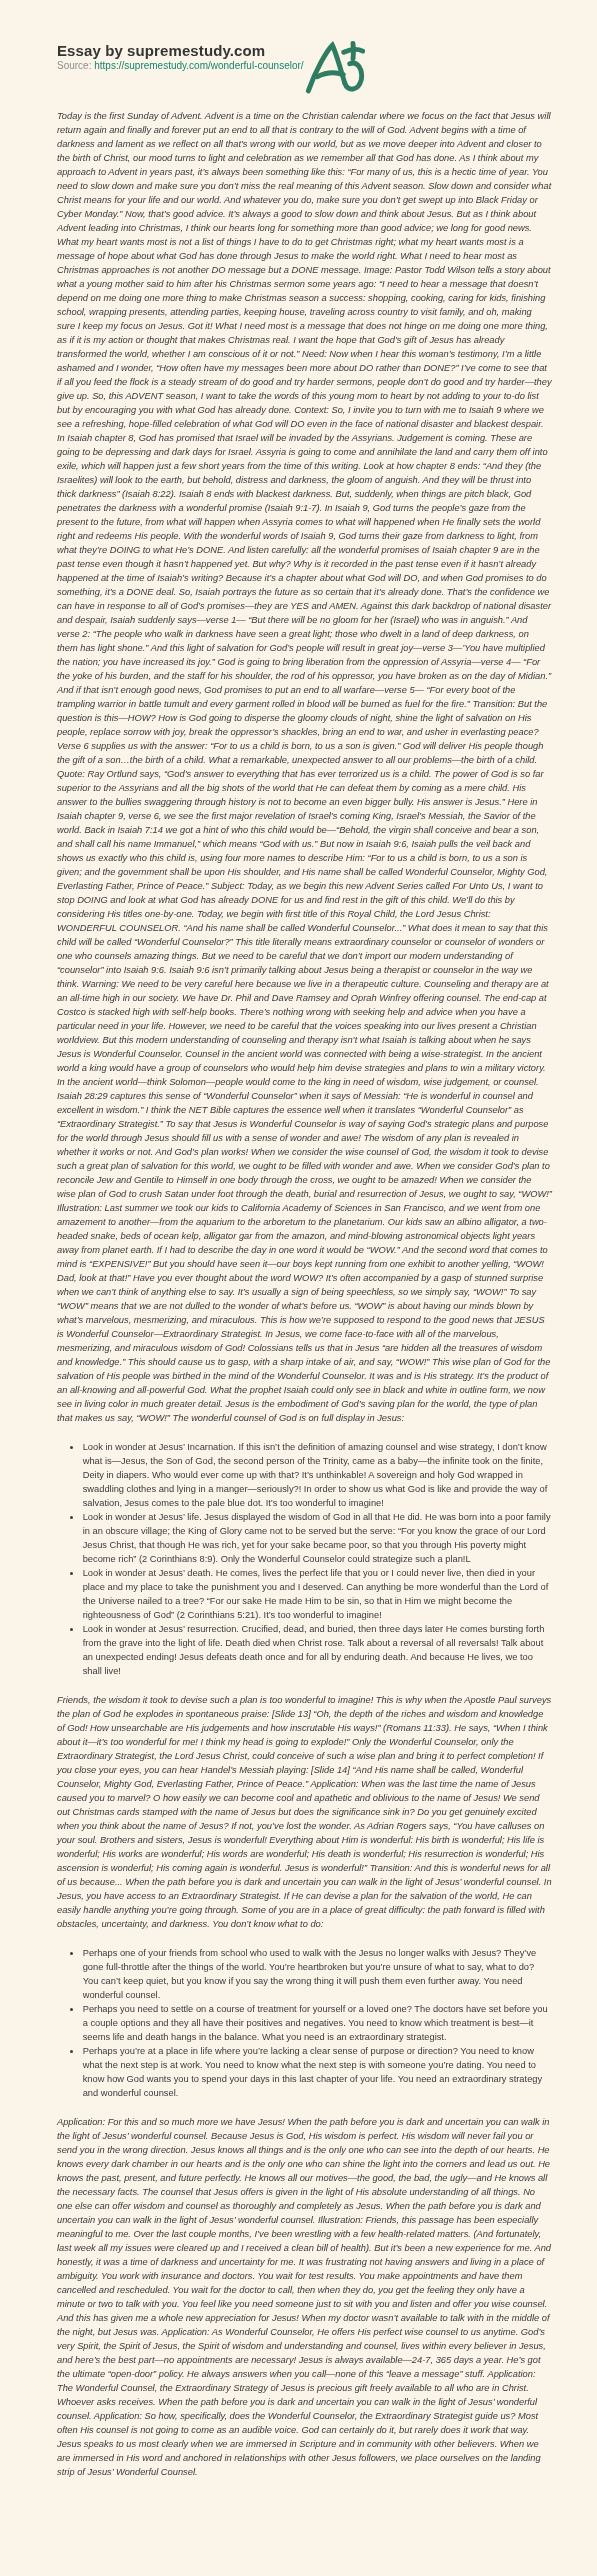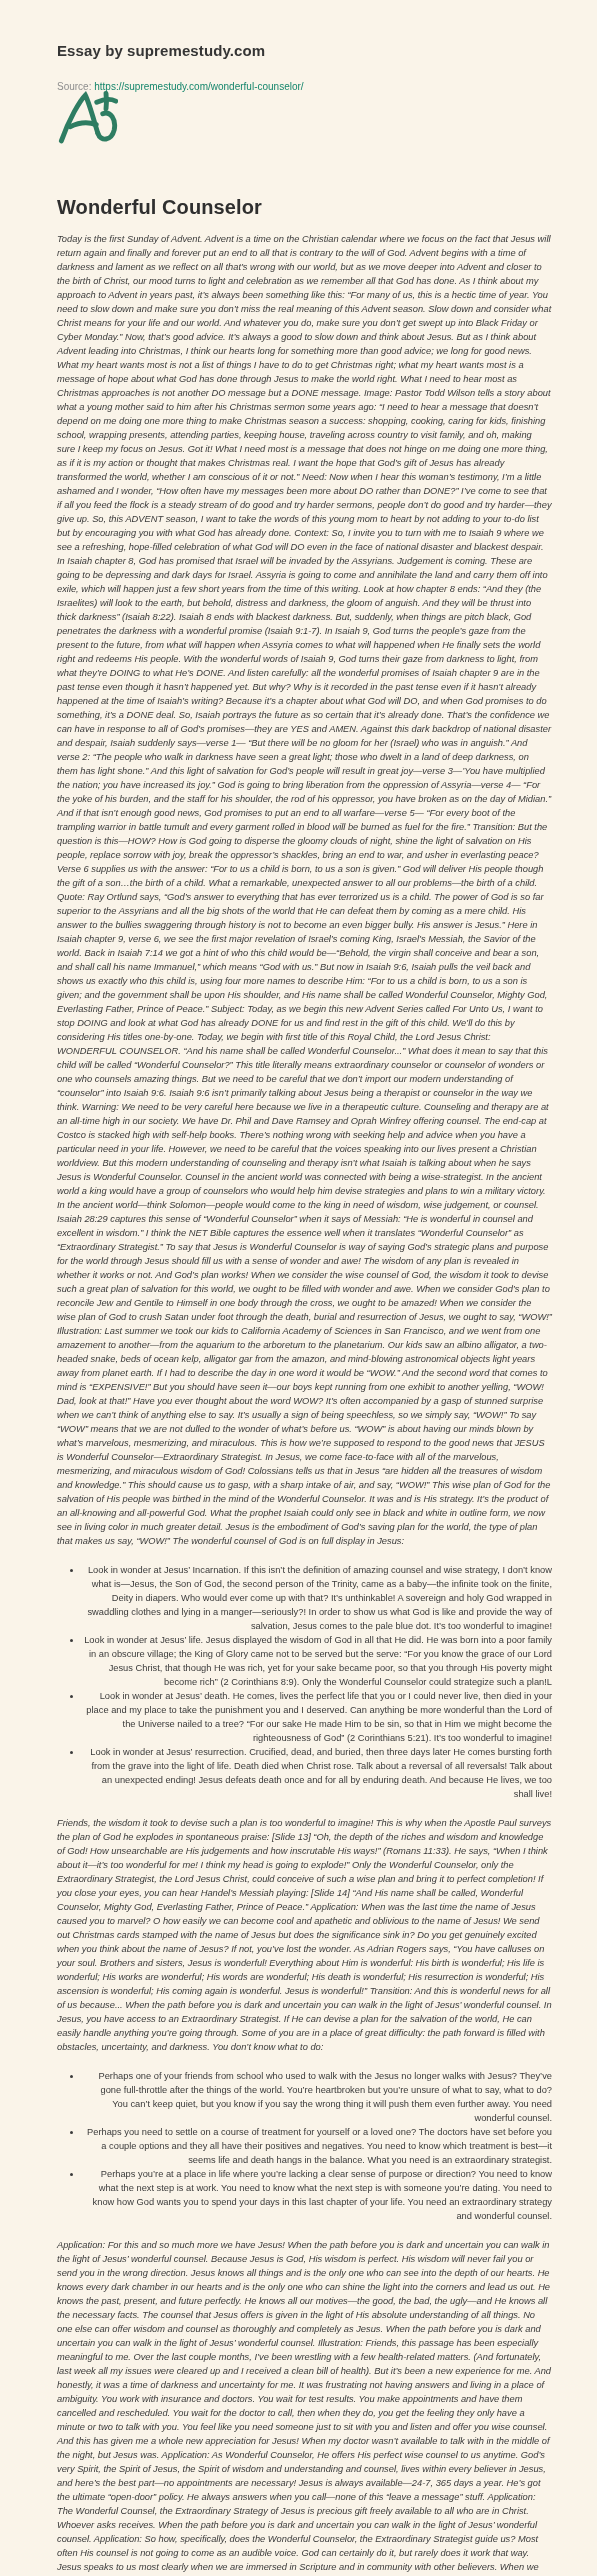--- a/index.html
+++ b/index.html
@@ -11,32 +11,30 @@
     color: #3b3b3b;
   }
   .page {
     box-sizing: border-box;
     width: 597px;
     min-height: 2576px;
     padding: 42px 45px 23px 57px;
   }
   .header {
     display: flex;
-    justify-content: space-between;
     align-items: flex-start;
-    flex-direction: column;
   }
   .brand {
     font-size: 15px;
     font-weight: bold;
     color: #353535;
     letter-spacing: 0.1px;
   }
   .source-line {
-    margin-top: 22px;
+    margin-top: 1px;
     font-size: 10px;
   }
   .source-label { color: #8e8e8e; }
   .source-link {
     color: #16866c;
     text-decoration: none;
   }
   .logo {
     width: 61px;
     height: 57px;
@@ -60,21 +58,21 @@
     font-style: italic;
   }
   .bullet-list {
     margin: 15px 0 15px 0;
     padding: 0 0 0 24.5px;
     list-style: disc outside;
     font-size: 9.3px;
     line-height: 14px;
     color: #3b3b3b;
   }
-  .bullet-list li { padding-left: 1.2px; text-align: right; }
+  .bullet-list li { padding-left: 1.2px; }
 </style>
 </head>
 <body>
 
 <div class="page">
 
   <div class="header">
     <div class="header-text">
       <div class="brand">Essay by supremestudy.com</div>
       <div class="source-line">
@@ -88,21 +86,20 @@
           <path d="M8 94 C 22 54, 42 20, 52 10 C 59 24, 67 54, 75 80"></path>
           <path d="M24 68 C 42 59, 58 59, 72 64"></path>
           <path d="M75 80 C 80 96, 100 94, 105 74 C 109 54, 98 38, 84 44"></path>
           <path d="M90 7 C 91 17, 91 27, 90 35"></path>
           <path d="M73 23 C 84 18, 98 16, 108 21"></path>
         </g>
       </svg>
     </div>
   </div>
 
-  <h1 class="title">Wonderful Counselor</h1>
 
   <p class="body-text">Today is the first Sunday of Advent. Advent is a time on the Christian calendar where we focus on the fact that Jesus will return again and finally and forever put an end to all that is contrary to the will of God. Advent begins with a time of darkness and lament as we reflect on all that’s wrong with our world, but as we move deeper into Advent and closer to the birth of Christ, our mood turns to light and celebration as we remember all that God has done. As I think about my approach to Advent in years past, it’s always been something like this: “For many of us, this is a hectic time of year. You need to slow down and make sure you don’t miss the real meaning of this Advent season. Slow down and consider what Christ means for your life and our world. And whatever you do, make sure you don’t get swept up into Black Friday or Cyber Monday.” Now, that’s good advice. It’s always a good to slow down and think about Jesus. But as I think about Advent leading into Christmas, I think our hearts long for something more than good advice; we long for good news. What my heart wants most is not a list of things I have to do to get Christmas right; what my heart wants most is a message of hope about what God has done through Jesus to make the world right. What I need to hear most as Christmas approaches is not another DO message but a DONE message. Image: Pastor Todd Wilson tells a story about what a young mother said to him after his Christmas sermon some years ago: “I need to hear a message that doesn’t depend on me doing one more thing to make Christmas season a success: shopping, cooking, caring for kids, finishing school, wrapping presents, attending parties, keeping house, traveling across country to visit family, and oh, making sure I keep my focus on Jesus. Got it! What I need most is a message that does not hinge on me doing one more thing, as if it is my action or thought that makes Christmas real. I want the hope that God’s gift of Jesus has already transformed the world, whether I am conscious of it or not.” Need: Now when I hear this woman’s testimony, I’m a little ashamed and I wonder, “How often have my messages been more about DO rather than DONE?” I’ve come to see that if all you feed the flock is a steady stream of do good and try harder sermons, people don’t do good and try harder—they give up. So, this ADVENT season, I want to take the words of this young mom to heart by not adding to your to-do list but by encouraging you with what God has already done. Context: So, I invite you to turn with me to Isaiah 9 where we see a refreshing, hope-filled celebration of what God will DO even in the face of national disaster and blackest despair. In Isaiah chapter 8, God has promised that Israel will be invaded by the Assyrians. Judgement is coming. These are going to be depressing and dark days for Israel. Assyria is going to come and annihilate the land and carry them off into exile, which will happen just a few short years from the time of this writing. Look at how chapter 8 ends: “And they (the Israelites) will look to the earth, but behold, distress and darkness, the gloom of anguish. And they will be thrust into thick darkness” (Isaiah 8:22). Isaiah 8 ends with blackest darkness. But, suddenly, when things are pitch black, God penetrates the darkness with a wonderful promise (Isaiah 9:1-7). In Isaiah 9, God turns the people’s gaze from the present to the future, from what will happen when Assyria comes to what will happened when He finally sets the world right and redeems His people. With the wonderful words of Isaiah 9, God turns their gaze from darkness to light, from what they’re DOING to what He’s DONE. And listen carefully: all the wonderful promises of Isaiah chapter 9 are in the past tense even though it hasn’t happened yet. But why? Why is it recorded in the past tense even if it hasn’t already happened at the time of Isaiah’s writing? Because it’s a chapter about what God will DO, and when God promises to do something, it’s a DONE deal. So, Isaiah portrays the future as so certain that it’s already done. That’s the confidence we can have in response to all of God’s promises—they are YES and AMEN. Against this dark backdrop of national disaster and despair, Isaiah suddenly says—verse 1— “But there will be no gloom for her (Israel) who was in anguish.” And verse 2: “The people who walk in darkness have seen a great light; those who dwelt in a land of deep darkness, on them has light shone.” And this light of salvation for God’s people will result in great joy—verse 3—’You have multiplied the nation; you have increased its joy.” God is going to bring liberation from the oppression of Assyria—verse 4— “For the yoke of his burden, and the staff for his shoulder, the rod of his oppressor, you have broken as on the day of Midian.” And if that isn’t enough good news, God promises to put an end to all warfare—verse 5— “For every boot of the trampling warrior in battle tumult and every garment rolled in blood will be burned as fuel for the fire.” Transition: But the question is this—HOW? How is God going to disperse the gloomy clouds of night, shine the light of salvation on His people, replace sorrow with joy, break the oppressor’s shackles, bring an end to war, and usher in everlasting peace? Verse 6 supplies us with the answer: “For to us a child is born, to us a son is given.” God will deliver His people though the gift of a son…the birth of a child. What a remarkable, unexpected answer to all our problems—the birth of a child. Quote: Ray Ortlund says, “God’s answer to everything that has ever terrorized us is a child. The power of God is so far superior to the Assyrians and all the big shots of the world that He can defeat them by coming as a mere child. His answer to the bullies swaggering through history is not to become an even bigger bully. His answer is Jesus.” Here in Isaiah chapter 9, verse 6, we see the first major revelation of Israel’s coming King, Israel’s Messiah, the Savior of the world. Back in Isaiah 7:14 we got a hint of who this child would be—“Behold, the virgin shall conceive and bear a son, and shall call his name Immanuel,” which means “God with us.” But now in Isaiah 9:6, Isaiah pulls the veil back and shows us exactly who this child is, using four more names to describe Him: “For to us a child is born, to us a son is given; and the government shall be upon His shoulder, and His name shall be called Wonderful Counselor, Mighty God, Everlasting Father, Prince of Peace.” Subject: Today, as we begin this new Advent Series called For Unto Us, I want to stop DOING and look at what God has already DONE for us and find rest in the gift of this child. We’ll do this by considering His titles one-by-one. Today, we begin with first title of this Royal Child, the Lord Jesus Christ: WONDERFUL COUNSELOR. “And his name shall be called Wonderful Counselor...” What does it mean to say that this child will be called “Wonderful Counselor?” This title literally means extraordinary counselor or counselor of wonders or one who counsels amazing things. But we need to be careful that we don’t import our modern understanding of “counselor” into Isaiah 9:6. Isaiah 9:6 isn’t primarily talking about Jesus being a therapist or counselor in the way we think. Warning: We need to be very careful here because we live in a therapeutic culture. Counseling and therapy are at an all-time high in our society. We have Dr. Phil and Dave Ramsey and Oprah Winfrey offering counsel. The end-cap at Costco is stacked high with self-help books. There’s nothing wrong with seeking help and advice when you have a particular need in your life. However, we need to be careful that the voices speaking into our lives present a Christian worldview. But this modern understanding of counseling and therapy isn’t what Isaiah is talking about when he says Jesus is Wonderful Counselor. Counsel in the ancient world was connected with being a wise-strategist. In the ancient world a king would have a group of counselors who would help him devise strategies and plans to win a military victory. In the ancient world—think Solomon—people would come to the king in need of wisdom, wise judgement, or counsel. Isaiah 28:29 captures this sense of “Wonderful Counselor” when it says of Messiah: “He is wonderful in counsel and excellent in wisdom.” I think the NET Bible captures the essence well when it translates “Wonderful Counselor” as “Extraordinary Strategist.” To say that Jesus is Wonderful Counselor is way of saying God’s strategic plans and purpose for the world through Jesus should fill us with a sense of wonder and awe! The wisdom of any plan is revealed in whether it works or not. And God’s plan works! When we consider the wise counsel of God, the wisdom it took to devise such a great plan of salvation for this world, we ought to be filled with wonder and awe. When we consider God’s plan to reconcile Jew and Gentile to Himself in one body through the cross, we ought to be amazed! When we consider the wise plan of God to crush Satan under foot through the death, burial and resurrection of Jesus, we ought to say, “WOW!” Illustration: Last summer we took our kids to California Academy of Sciences in San Francisco, and we went from one amazement to another—from the aquarium to the arboretum to the planetarium. Our kids saw an albino alligator, a two-headed snake, beds of ocean kelp, alligator gar from the amazon, and mind-blowing astronomical objects light years away from planet earth. If I had to describe the day in one word it would be “WOW.” And the second word that comes to mind is “EXPENSIVE!” But you should have seen it—our boys kept running from one exhibit to another yelling, “WOW! Dad, look at that!” Have you ever thought about the word WOW? It’s often accompanied by a gasp of stunned surprise when we can’t think of anything else to say. It’s usually a sign of being speechless, so we simply say, “WOW!” To say “WOW” means that we are not dulled to the wonder of what’s before us. “WOW” is about having our minds blown by what’s marvelous, mesmerizing, and miraculous. This is how we’re supposed to respond to the good news that JESUS is Wonderful Counselor—Extraordinary Strategist. In Jesus, we come face-to-face with all of the marvelous, mesmerizing, and miraculous wisdom of God! Colossians tells us that in Jesus “are hidden all the treasures of wisdom and knowledge.” This should cause us to gasp, with a sharp intake of air, and say, “WOW!” This wise plan of God for the salvation of His people was birthed in the mind of the Wonderful Counselor. It was and is His strategy. It’s the product of an all-knowing and all-powerful God. What the prophet Isaiah could only see in black and white in outline form, we now see in living color in much greater detail. Jesus is the embodiment of God’s saving plan for the world, the type of plan that makes us say, “WOW!” The wonderful counsel of God is on full display in Jesus:</p>
 
   <ul class="bullet-list">
     <li>Look in wonder at Jesus’ Incarnation. If this isn’t the definition of amazing counsel and wise strategy, I don’t know what is—Jesus, the Son of God, the second person of the Trinity, came as a baby—the infinite took on the finite, Deity in diapers. Who would ever come up with that? It’s unthinkable! A sovereign and holy God wrapped in swaddling clothes and lying in a manger—seriously?! In order to show us what God is like and provide the way of salvation, Jesus comes to the pale blue dot. It’s too wonderful to imagine!</li>
     <li>Look in wonder at Jesus’ life. Jesus displayed the wisdom of God in all that He did. He was born into a poor family in an obscure village; the King of Glory came not to be served but the serve: “For you know the grace of our Lord Jesus Christ, that though He was rich, yet for your sake became poor, so that you through His poverty might become rich” (2 Corinthians 8:9). Only the Wonderful Counselor could strategize such a plan!L</li>
     <li>Look in wonder at Jesus’ death. He comes, lives the perfect life that you or I could never live, then died in your place and my place to take the punishment you and I deserved. Can anything be more wonderful than the Lord of the Universe nailed to a tree? “For our sake He made Him to be sin, so that in Him we might become the righteousness of God” (2 Corinthians 5:21). It’s too wonderful to imagine!</li>
     <li>Look in wonder at Jesus’ resurrection. Crucified, dead, and buried, then three days later He comes bursting forth from the grave into the light of life. Death died when Christ rose. Talk about a reversal of all reversals! Talk about an unexpected ending! Jesus defeats death once and for all by enduring death. And because He lives, we too shall live!</li>
   </ul>
 

